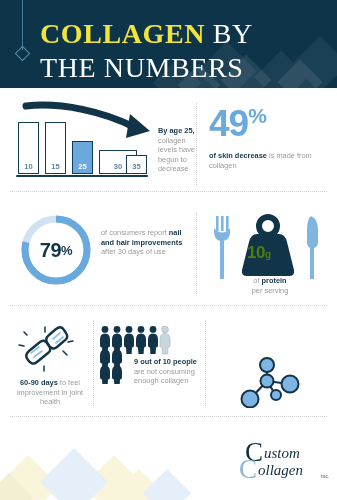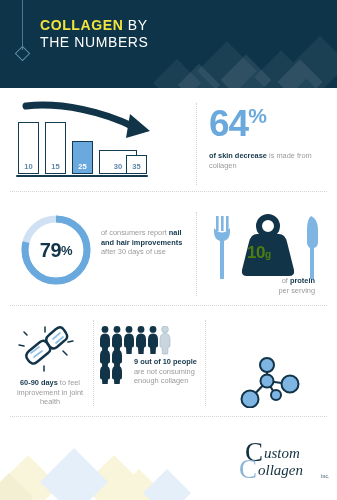--- a/index.html
+++ b/index.html
@@ -32,24 +32,25 @@
     transform:rotate(45deg);
     background:transparent;
   }
   .header-title{
     position:absolute;left:40px;top:17px;
     line-height:1.22;
     letter-spacing:0.6px;
   }
   .header-title .line{
     display:block;
-    font-size:14px;
+    font-size:28px;
     font-weight:300;
     color:#ffffff;
     white-space:nowrap;
+    font-family:Liberation Serif, serif;
   }
   .header-title .hl{
     font-weight:bold;
     color:#f2e43c;
   }
 
   
   .hdiv{
     position:absolute;left:10px;width:317px;height:0;
     border-top:1px dotted #d3d3d3;
@@ -101,21 +102,21 @@
   .donut-val .sym{font-size:13px;vertical-align:super;}
   .cap79{position:absolute;left:101px;top:228px;width:86px;}
 
   
   .cutlery{position:absolute;left:205px;top:212px;width:126px;height:70px;}
   .weight-label{
     position:absolute;left:247px;top:243px;
     font-size:17px;font-weight:bold;color:#4d7c0f;letter-spacing:-0.5px;
   }
   .weight-label .sym{font-size:10px;}
-  .cap10{position:absolute;left:225px;top:276px;width:90px;text-align:right;}
+  .cap10{position:absolute;left:225px;top:276px;width:90px;text-align:center;}
 
   
   .joint-icon{position:absolute;left:18px;top:326px;}
   .cap6090{position:absolute;left:8px;top:378px;width:84px;text-align:center;}
 
   .people{position:absolute;left:100px;top:326px;width:74px;}
   .cap9of10{position:absolute;left:134px;top:357px;width:68px;}
 
   .cap18{position:absolute;left:212px;top:330px;width:118px;text-align:center;}
   .molecule{position:absolute;left:237px;top:356px;}
@@ -202,23 +203,26 @@
       <span class="bl">25</span>
     </div>
     <div class="bar" style="left:83px;height:24px;padding-left:36px;">
       <span class="bl">30</span>
     </div>
     <div class="bar" style="left:110px;height:19px;">
       <span class="bl">35</span>
     </div>
   </div>
 
+  <div class="txt bar-caption">
+    <b>By age 25,</b><span> collagen levels have begun to decrease</span>
+  </div>
 
   <div class="pct75">
-    <span>64</span><span class="sym">%</span>
+    <span>49</span><span class="sym">%</span>
   </div>
   <div class="txt cap75">
     <b>of skin decrease</b><span> is made from collagen</span>
   </div>
 
   <div class="donut-wrap">
     <svg width="76" height="76" viewBox="0 0 76 76">
       <circle cx="38" cy="38" r="31" fill="none" stroke="#cfe1f2" stroke-width="7"></circle>
       <circle cx="38" cy="38" r="31" fill="none" stroke="#6aa9dd" stroke-width="7" stroke-dasharray="153.9 194.8" stroke-dashoffset="0" transform="rotate(-90 38 38)" stroke-linecap="butt"></circle>
     </svg>

